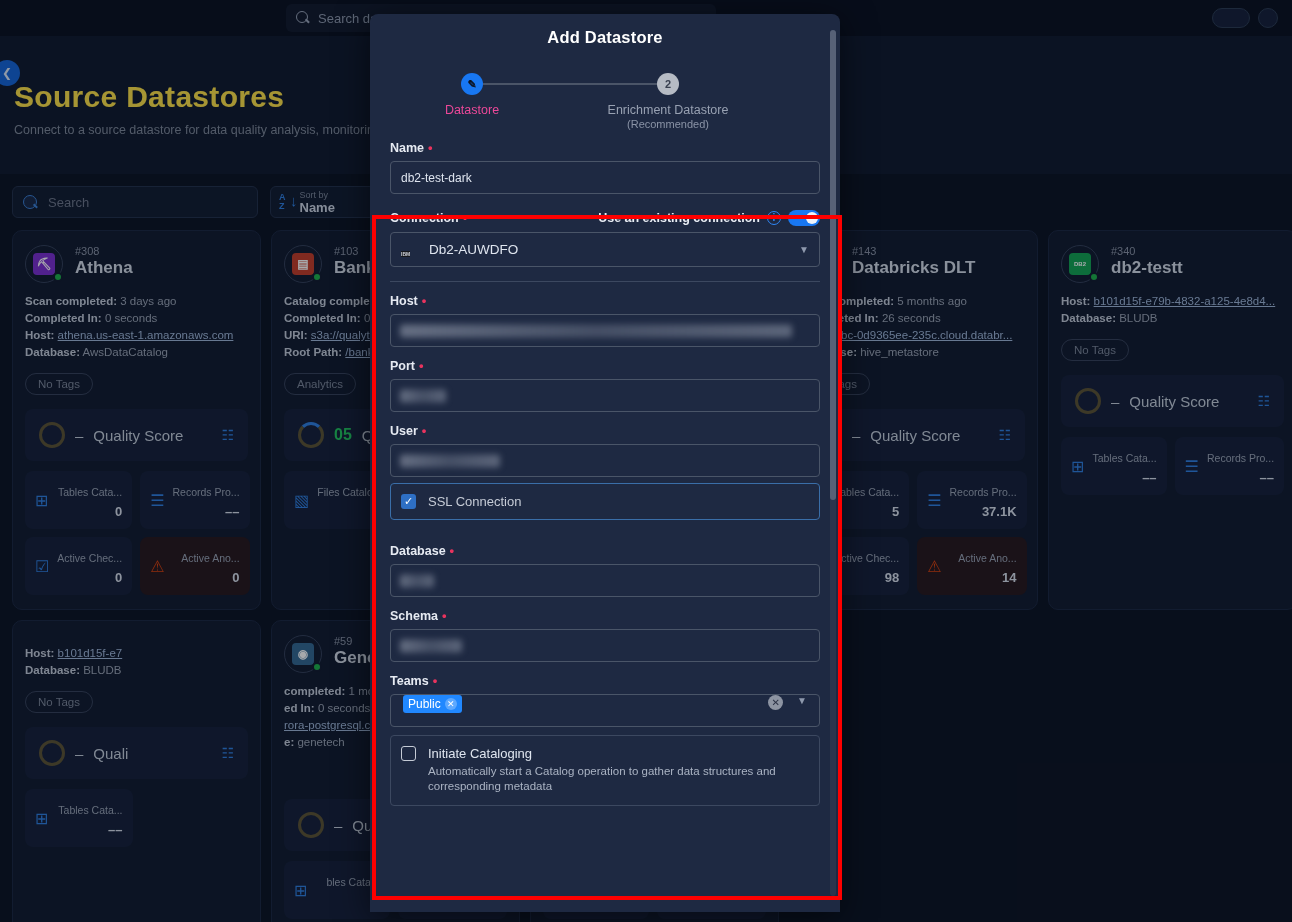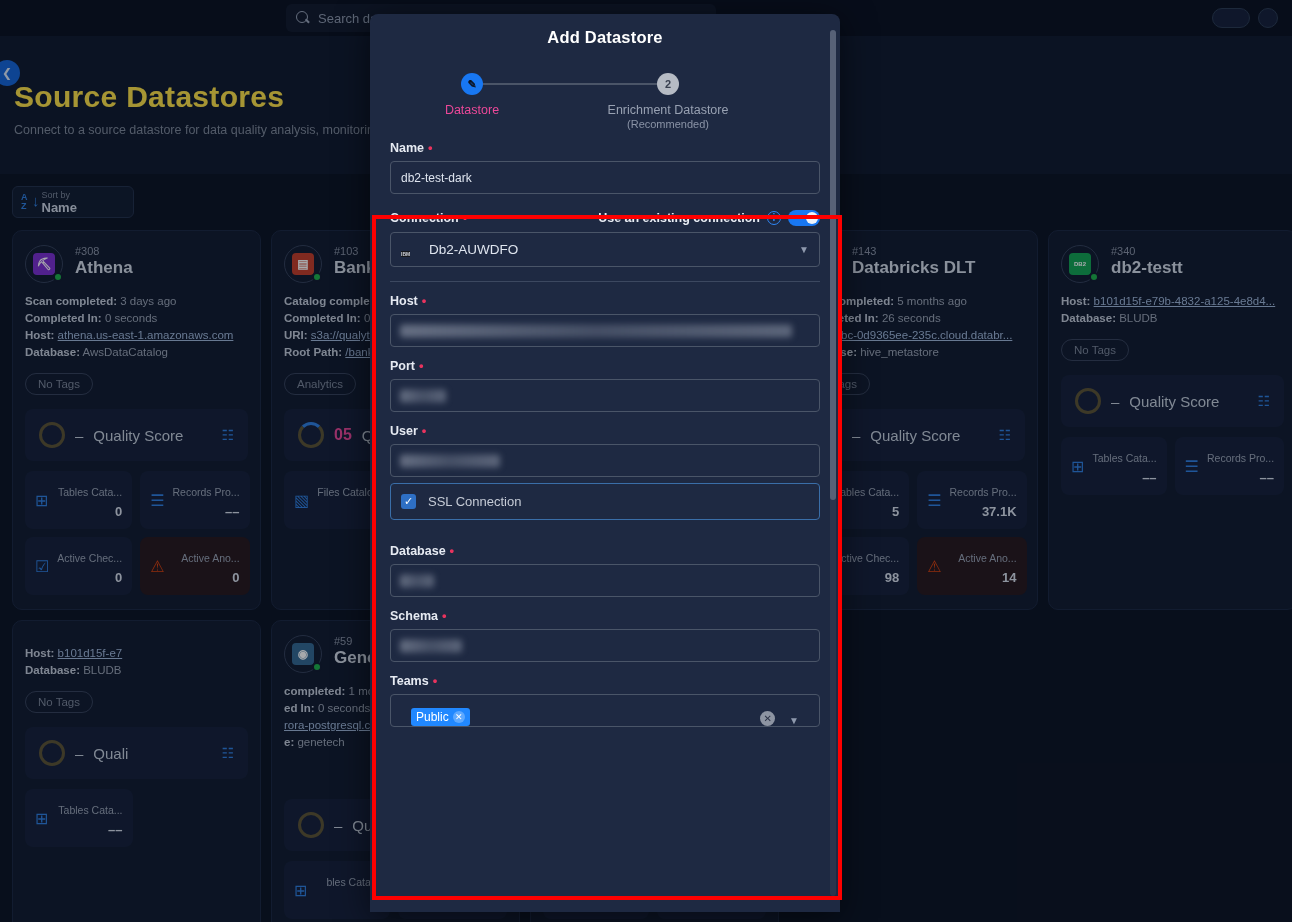--- a/index.html
+++ b/index.html
@@ -122,21 +122,21 @@
   }
   .qs {
     margin-top: 14px; height: 52px; background: #16203a; border-radius: 8px;
     display: flex; align-items: center; padding: 0 14px; gap: 10px;
   }
   .donut {
     width: 26px; height: 26px; border-radius: 50%;
     border: 3px solid #5d5334; flex: 0 0 auto;
   }
   .donut.blue { border-color: #5d5334; border-top-color: #2f7fe0; }
-  .qs-num { font-size: 16px; font-weight: bold; color: #ec4899; }
+  .qs-num { font-size: 16px; font-weight: bold; color: #22c55e; }
   .qs-label { font-size: 15px; color: #c3ccd9; }
   .qs-tree { margin-left: auto; color: #2f7fe0; font-size: 14px; }
   .stats { margin-top: 10px; display: grid; grid-template-columns: 1fr 1fr; gap: 8px; }
   .stat {
     background: #16203a; border-radius: 8px; height: 58px; padding: 8px 10px;
     display: flex; align-items: center; gap: 8px;
   }
   .stat.alert { background: #27181d; }
   .stat-ico { color: #2f7fe0; font-size: 16px; flex: 0 0 auto; }
   .stat-ico.warn { color: #d9400b; }
@@ -216,21 +216,21 @@
   .checkrow {
     width: 100%; height: 37px; border: 1px solid #3a6ea8; border-radius: 4px;
     display: flex; align-items: center; padding: 0 10px; gap: 12px; margin-top: 6px;
   }
   .cbox { width: 15px; height: 15px; border-radius: 3px; background: #2e6fc4; color: #fff; font-size: 11px; line-height: 15px; text-align: center; }
   .cbox.empty { background: transparent; border: 1.4px solid #c5cbd6; }
   .check-label { font-size: 13px; color: #c5cbd6; }
 
   .teams-box {
     width: 100%; height: 33px; border: 1px solid #4a5568; border-radius: 4px;
-    display: flex; align-items: flex-end; padding: 0 20px; gap: 6px;
+    display: flex; align-items: flex-start; padding: 0 12px; gap: 6px;
   }
   .chip { background: #2188ff; color: #fff; font-size: 12px; border-radius: 3px; padding: 2px 5px; display: flex; align-items: center; gap: 4px; }
   .chip-x { width: 12px; height: 12px; border-radius: 50%; background: rgba(255,255,255,0.28); font-size: 9px; line-height: 12px; text-align: center; }
   .teams-clear { margin-left: auto; width: 15px; height: 15px; border-radius: 50%; background: #8d94a2; color: #2a3145; font-size: 10px; line-height: 15px; text-align: center; }
 
   .catalog-box {
     width: 100%; border: 1px solid #3c4860; border-radius: 4px;
     padding: 10px 10px 11px 10px; display: flex; gap: 12px; margin-top: 8px;
   }
   .catalog-title { font-size: 13px; color: #dfe5ef; }
@@ -264,20 +264,24 @@
     </div>
   </div>
 
   <div class="page-header">
     <div class="collapse-tab">❮</div>
     <div class="page-title">Source Datastores</div>
     <div class="page-sub">Connect to a source datastore for data quality analysis, monitoring, a</div>
   </div>
 
   <div class="filter-bar">
+    <div class="search-box">
+      <span class="mag2"></span>
+      <span class="search-ph">Search</span>
+    </div>
     <div class="sort-box">
       <span class="az-icon">
         <span>A</span>
           <span>Z</span>
           <span class="az-arrow">↓</span>
       </span>
       <span style="margin-left:6px">
         <div class="sort-lbl">Sort by</div>
         <div class="sort-val">Name</div>
       </span>
@@ -756,20 +760,27 @@
         <div class="teams-box">
           <span class="chip">
             <span>Public</span>
             <span class="chip-x">✕</span>
           </span>
           <span class="teams-clear">✕</span>
           <span class="caret" style="margin-left:8px">▼</span>
         </div>
       </div>
 
+      <div class="catalog-box">
+        <span class="cbox empty"></span>
+        <span style="flex:1">
+          <div class="catalog-title">Initiate Cataloging</div>
+          <div class="catalog-desc">Automatically start a Catalog operation to gather data structures and corresponding metadata</div>
+        </span>
+      </div>
     </div>
 
     <div class="modal-scroll">
       <div class="thumb"></div>
     </div>
   </div>
 
   <div class="red-box"></div>
 </div>
 

